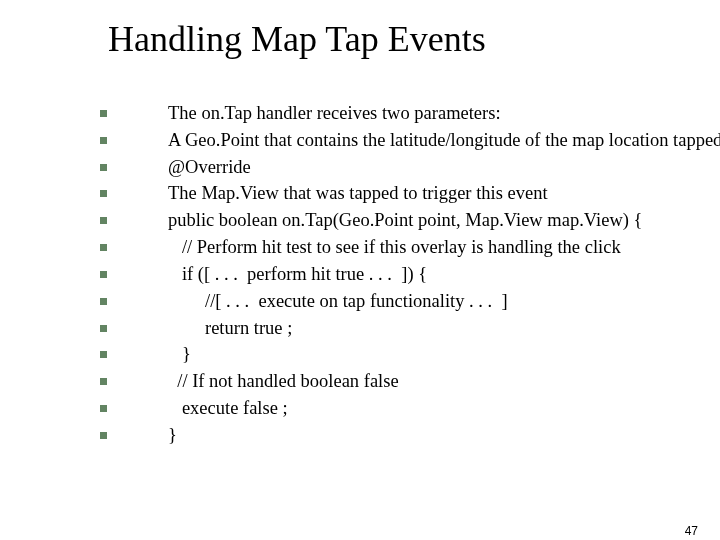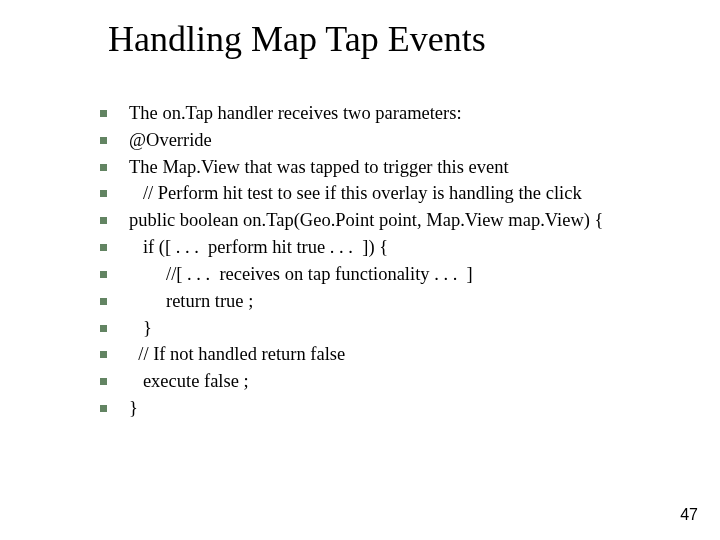--- a/index.html
+++ b/index.html
@@ -31,55 +31,57 @@
     left: 100px;
     top: 100px;
     right: 30px;
   }
   .line {
     display: flex;
     align-items: flex-start;
     font-size: 18.5px;
     line-height: 1.45;
     white-space: pre;
+    gap: 39px;
   }
   .bullet {
     display: inline-block;
     width: 7px;
     height: 7px;
     background: #628462;
     margin-top: 10px;
     margin-right: 22px;
     flex: 0 0 auto;
   }
   .pagenum {
     position: absolute;
     right: 22px;
-    bottom: 16px;
-    font-size: 16px;
+    bottom: 2px;
+    font-size: 12px;
     font-family: Arial, Helvetica, sans-serif;
     color: #000000;
   }
 </style>
 </head>
 <body>
 
 <div class="slide">
 
   <div class="title">Handling Map Tap Events</div>
 
   <div class="body">
     <div class="line"><span class="bullet"></span><span>The on.Tap handler receives two parameters:</span></div>
+    <div class="line"><span class="bullet"></span><span>A Geo.Point that contains the latitude/longitude of the map location tapped</span></div>
     <div class="line"><span class="bullet"></span><span>@Override</span></div>
     <div class="line"><span class="bullet"></span><span>The Map.View that was tapped to trigger this event</span></div>
+    <div class="line"><span class="bullet"></span><span>public boolean on.Tap(Geo.Point point, Map.View map.View) {</span></div>
     <div class="line"><span class="bullet"></span><span>   // Perform hit test to see if this overlay is handling the click</span></div>
-    <div class="line"><span class="bullet"></span><span>public boolean on.Tap(Geo.Point point, Map.View map.View) {</span></div>
     <div class="line"><span class="bullet"></span><span>   if ([ . . .  perform hit true . . .  ]) {</span></div>
-    <div class="line"><span class="bullet"></span><span>        //[ . . .  receives on tap functionality . . .  ]</span></div>
+    <div class="line"><span class="bullet"></span><span>        //[ . . .  execute on tap functionality . . .  ]</span></div>
     <div class="line"><span class="bullet"></span><span>        return true ;</span></div>
     <div class="line"><span class="bullet"></span><span>   }</span></div>
-    <div class="line"><span class="bullet"></span><span>  // If not handled return false</span></div>
+    <div class="line"><span class="bullet"></span><span>  // If not handled boolean false</span></div>
     <div class="line"><span class="bullet"></span><span>   execute false ;</span></div>
     <div class="line"><span class="bullet"></span><span>}</span></div>
   </div>
 
   <div class="pagenum">47</div>
 </div>
 
 </body></html>

